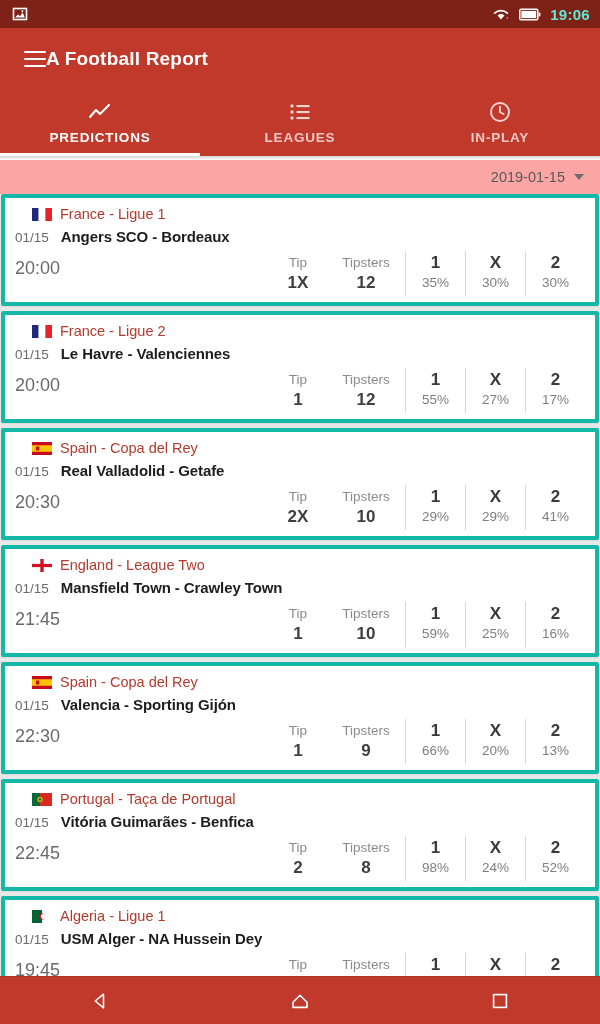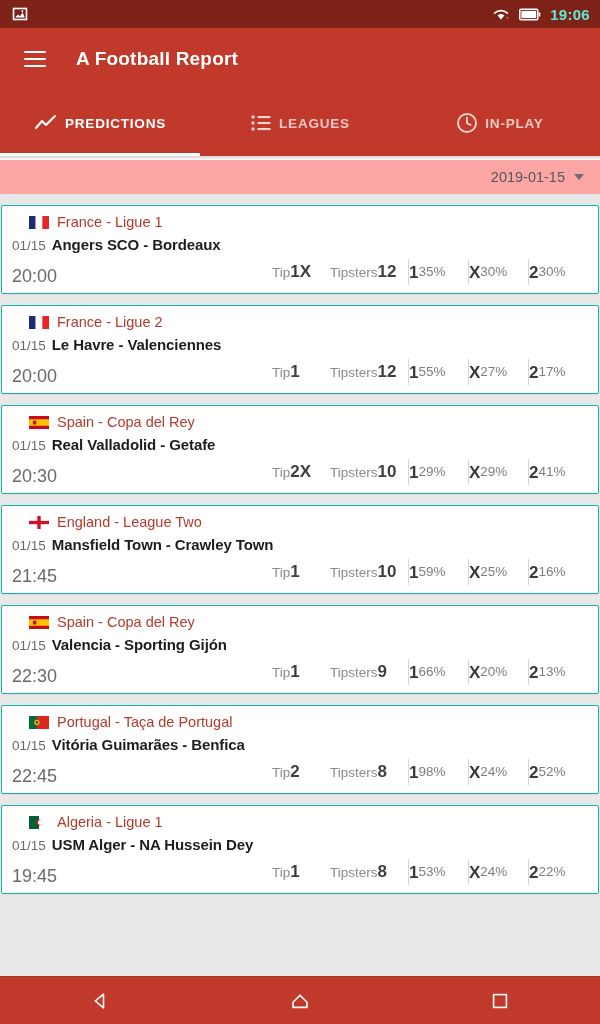--- a/index.html
+++ b/index.html
@@ -17,33 +17,33 @@
     display: flex; align-items: center; justify-content: space-between;
     padding: 0 10px 0 12px; color: #ffffff;
   }
   .status-left { display: flex; align-items: center; gap: 6px; }
   .status-right { display: flex; align-items: center; gap: 9px; }
   .status-time { font-size: 15px; font-weight: bold; letter-spacing: .3px; color:#5eead4; }
 
   
   .app-bar {
     height: 62px; flex: 0 0 62px; background: #c0392b;
-    display: flex; align-items: center; padding-left: 24px; gap: 30px;
+    display: flex; align-items: center; padding-left: 24px; 
   }
   .hamburger { width: 22px; height: 16px; display: flex; flex-direction: column; justify-content: space-between; cursor: pointer; }
   .hamburger i { display: block; height: 2px; background: #fff; border-radius: 1px; }
   .app-title { color: #ffffff; font-size: 19px; font-weight: bold; letter-spacing: .2px; }
 
   
   .tabs {
     height: 66px; flex: 0 0 66px; background: #c0392b;
     display: flex; position: relative;
   }
   .tab {
-    flex: 1; display: flex; flex-direction: row; align-items: center;
+    flex: 1; display: flex; flex-direction: column; align-items: center;
     justify-content: center; gap: 7px; cursor: pointer; position: relative;
   }
   .tab-icon { height: 22px; display: flex; align-items: center; justify-content: center; }
   .tab-label { font-size: 13.5px; font-weight: bold; letter-spacing: .8px; color: rgba(255,255,255,.72); }
   .tab.active .tab-label { color: #ffffff; }
   .tab-indicator {
     position: absolute; left: 0; bottom: 0; width: 200px; height: 3px; background: #ffffff;
   }
   .tabs-shadow { height: 4px; flex: 0 0 4px; background: linear-gradient(to bottom, rgba(0,0,0,.17), rgba(0,0,0,0)); }
 
@@ -52,36 +52,35 @@
     flex: 0 0 34px; height: 34px; display: flex; align-items: center;
     justify-content: flex-end; padding-right: 16px; background: #fca5a5;
   }
   .date-btn { display: flex; align-items: center; gap: 9px; cursor: pointer; }
   .date-text { font-size: 14.5px; color: #585858; }
   .caret { width: 0; height: 0; border-left: 5.5px solid transparent; border-right: 5.5px solid transparent; border-top: 6.5px solid #6d6d6d; }
 
   
   .list { flex: 1 1 auto; overflow: hidden; background: #e8e8e8; padding: 0 1px; }
   .card {
-    background: #ffffff; border: 1px solid #14b8a6; border-radius: 2px;
+    background: #ffffff; border: 4px solid #14b8a6; border-radius: 2px;
     margin-bottom: 5px; padding: 7px 0 6px 0;
     box-shadow: 0 1px 1px rgba(0,0,0,.06);
-    margin-top: 11px;
   }
   .card-league { display: flex; align-items: center; gap: 8px; padding: 1px 0 2px 27px; }
   .league-name { font-size: 14.5px; color: #b23b2e; }
-  .card-match { display: flex; align-items: baseline; gap: 6px; padding: 4px 0 3px 10px; }
+  .card-match { display: flex; align-items: baseline; gap: 12px; padding: 4px 0 3px 10px; }
   .match-date { font-size: 13.5px; color: #6a6a6a; }
   .match-teams { font-size: 15px; font-weight: bold; color: #1d1d1d; letter-spacing: -.1px; }
 
   .card-bottom { display: flex; align-items: flex-start; padding: 3px 10px 0 10px; }
   .match-time { font-size: 18px; color: #6a6a6a; padding-top: 7px; }
   .stats { margin-left: auto; display: flex; align-items: stretch; }
   .stat {
-    display: flex; flex-direction: row; align-items: center; justify-content: flex-start;
+    display: flex; flex-direction: column; align-items: center; justify-content: flex-start;
     padding: 2px 0 2px 0;
   }
   .stat.tip { min-width: 58px; }
   .stat.tipsters { min-width: 78px; }
   .stat.odd { min-width: 60px; border-left: 1px solid #d6d6d6; }
   .stat-head { font-size: 13.5px; color: #8a8a8a; line-height: 19px; }
   .stat-head.big { font-size: 17px; font-weight: bold; color: #3a3a3a; }
   .stat-val { font-size: 17px; font-weight: bold; color: #3f3f3f; line-height: 22px; }
   .stat-val.pct { font-size: 13.5px; font-weight: normal; color: #7e7e7e; }
 

